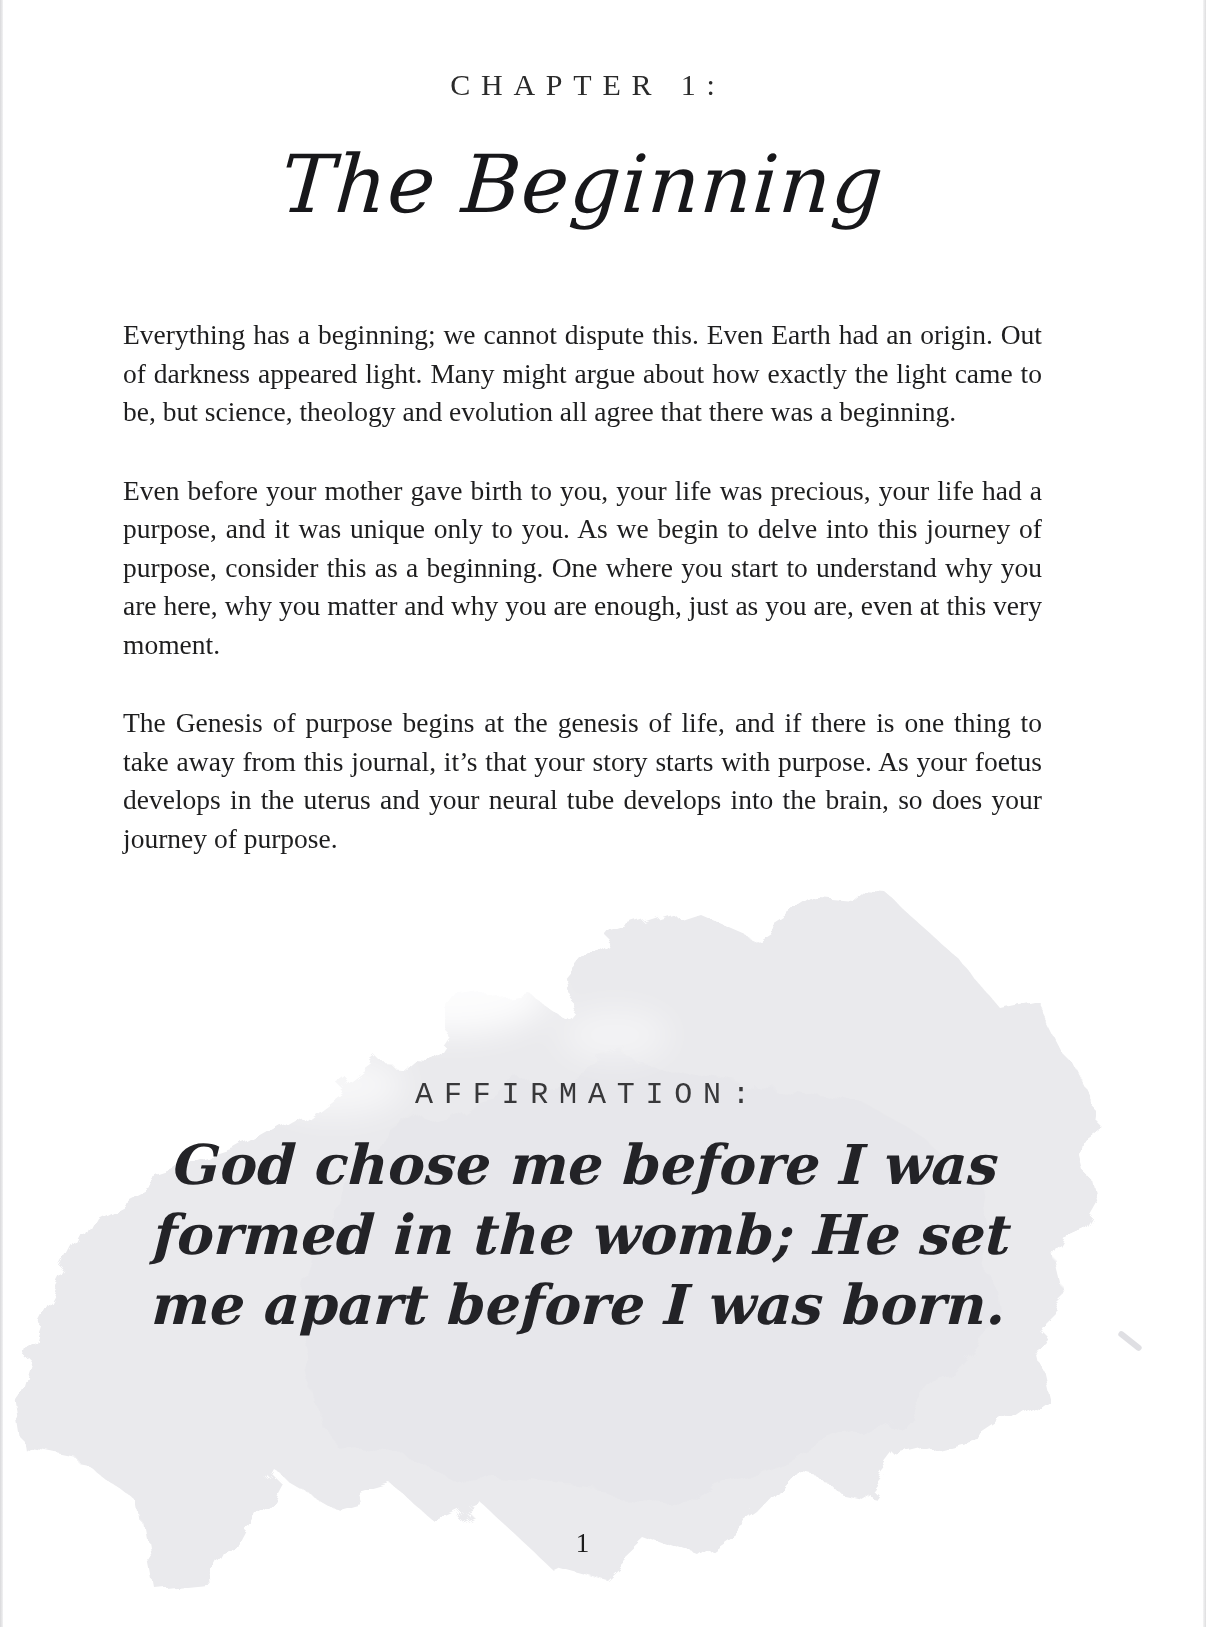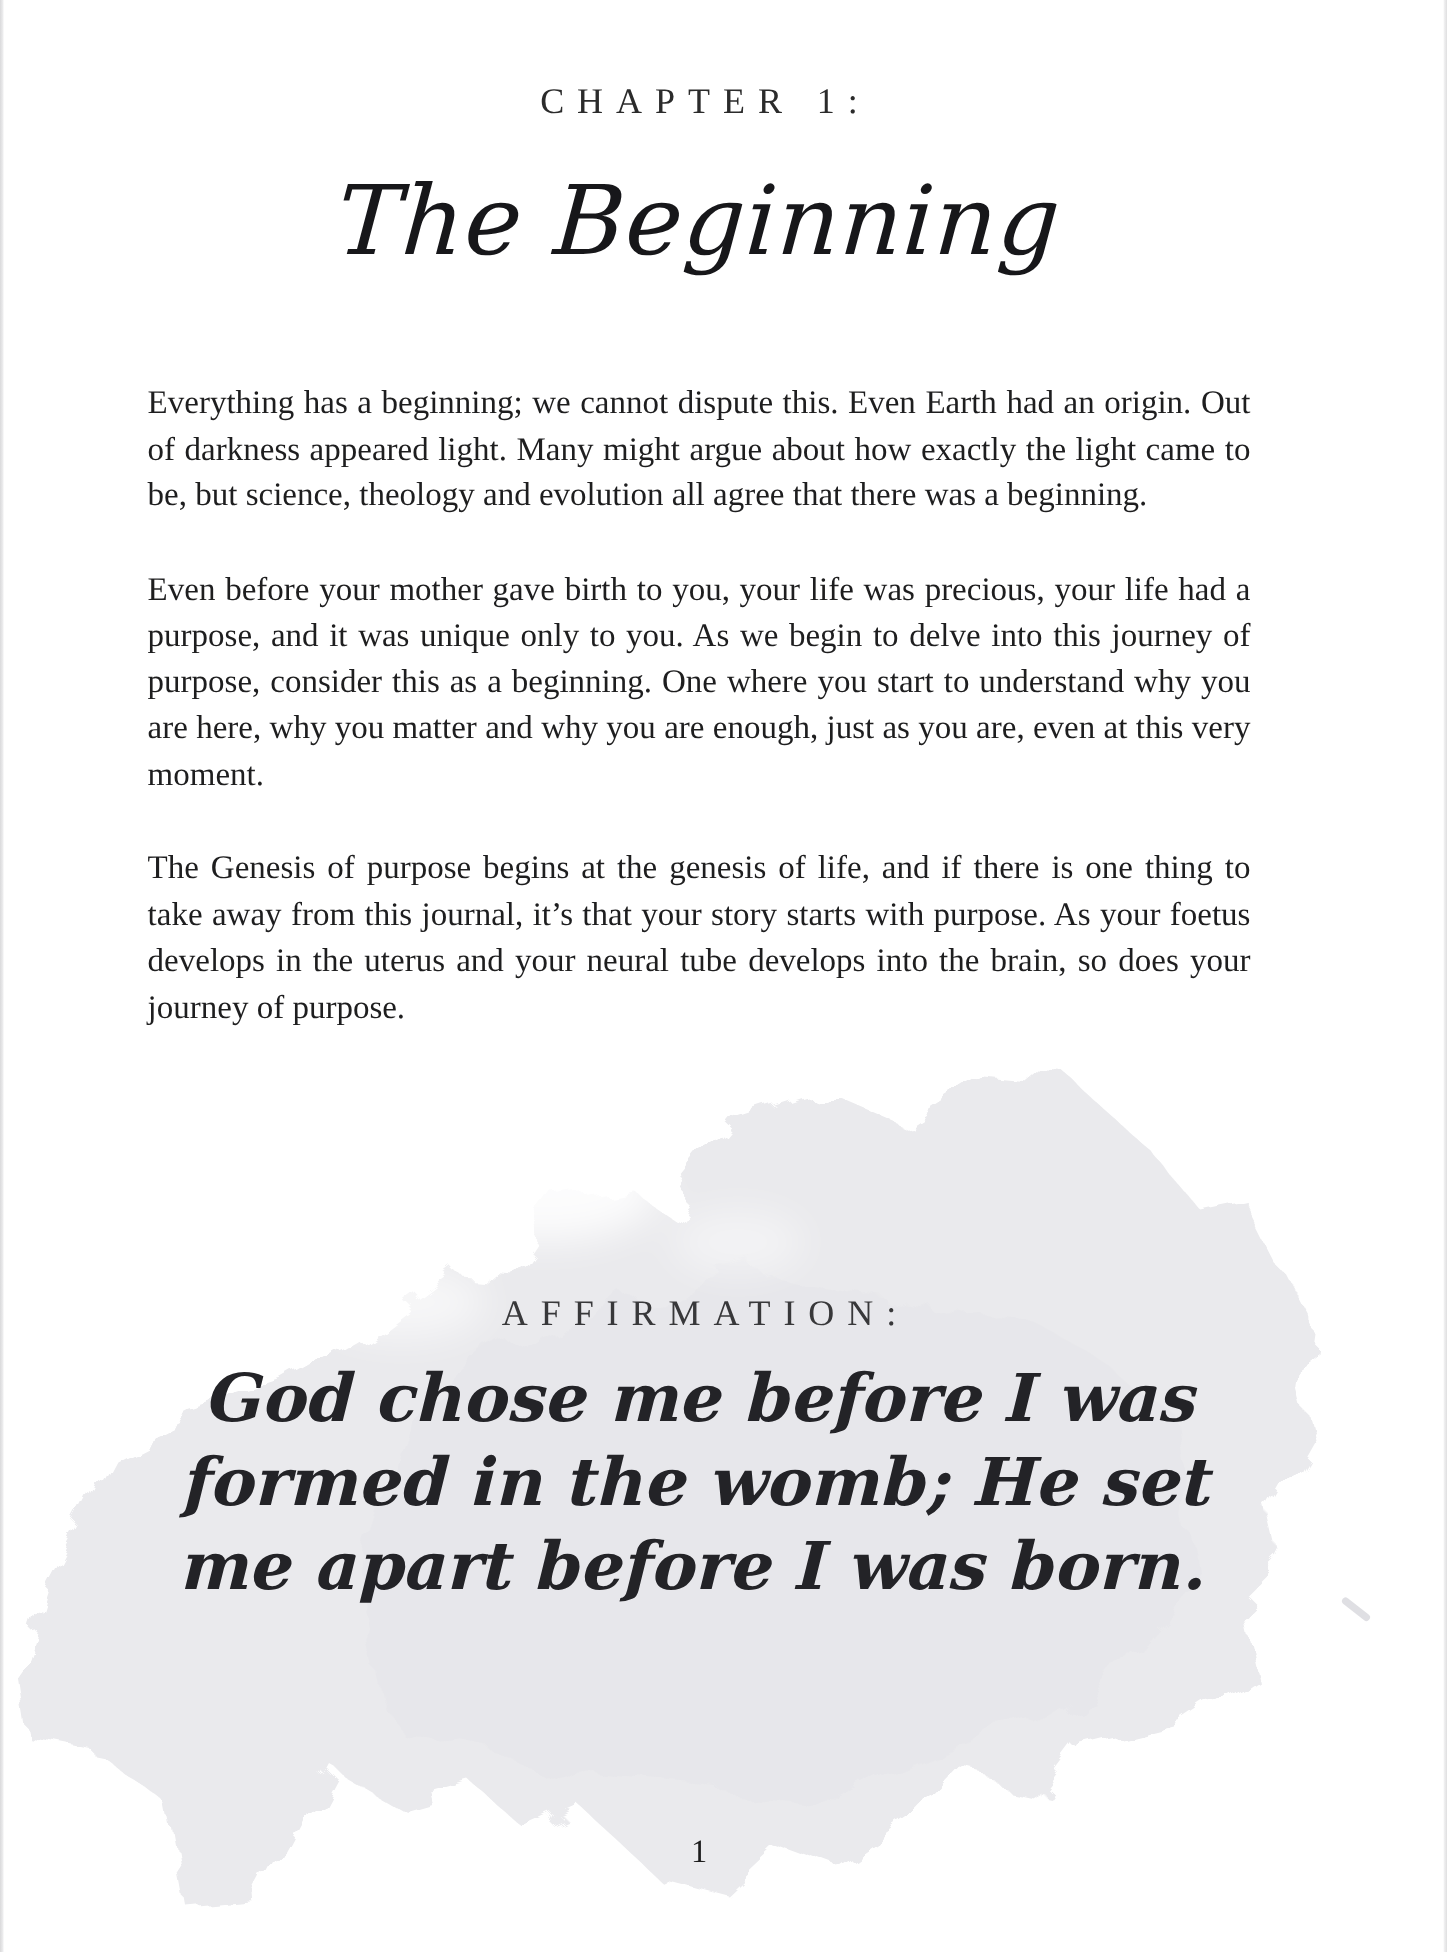--- a/index.html
+++ b/index.html
@@ -40,20 +40,21 @@
     text-align:justify;
     color:#1e1e1f;
   }
   .body-copy{top:316px;font-family:Liberation Serif, serif;}
 
   .aff-label{
     position:absolute;top:1078px;left:123px;width:919px;
     text-align:center;
     font-size:30px;letter-spacing:0.36em;text-indent:0.36em;
     color:#38383a;
+    font-family:Liberation Mono, monospace;
   }
   .aff-quote{
     position:absolute;top:1130px;left:123px;width:919px;
     text-align:center;
     font-family:"DejaVu Serif", serif;
     font-style:italic;font-weight:bold;
     font-size:55px;line-height:70px;
     color:#232327;
     transform:skewX(-3deg);
   }

